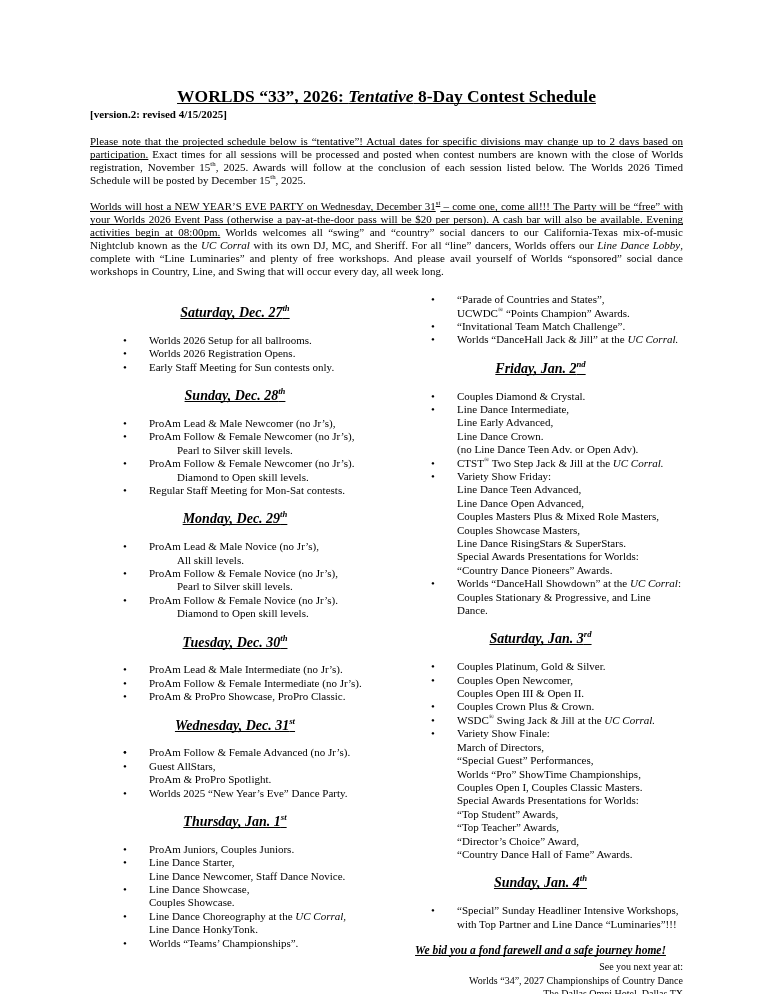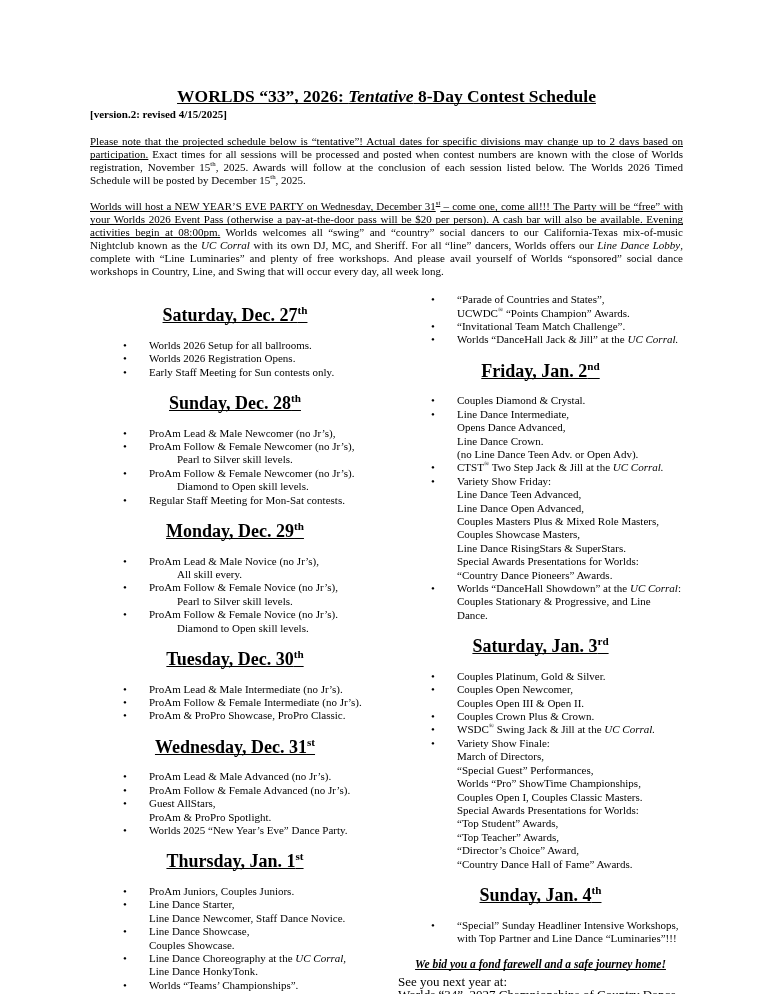--- a/index.html
+++ b/index.html
@@ -14,30 +14,30 @@
   .i{font-style:italic;}
   sup{font-size:62%;line-height:0;vertical-align:super;}
   .doc-title{text-align:center;font-weight:bold;font-size:17.5px;line-height:1.15;}
   .version{font-weight:bold;font-size:11px;margin-top:2px;}
   .intro{margin-top:15px;font-size:11px;line-height:13px;text-align:justify;}
   .intro p{margin:0 0 13px 0;}
   .cols{display:flex;margin-top:6px;}
   .col{font-size:11px;line-height:13.4px;}
   .col.left{width:290px;margin-right:18px;}
   .col.right{width:285px;}
-  .heading{text-align:center;font-weight:bold;font-size:18px;line-height:1.2;margin:14px 0 12px 0;}
+  .heading{text-align:center;font-weight:bold;font-size:14px;line-height:1.2;margin:14px 0 12px 0;font-style:italic;}
   .col .items:first-child{margin-top:2px;}
   .items{margin:0;padding:0;}
   .item{position:relative;padding-left:59px;}
   .item .marker{position:absolute;left:33px;top:0;font-size:11px;}
   .ln{white-space:normal;}
   .ln.ind{padding-left:28px;}
   .footer{margin-top:13px;}
   .farewell{text-align:center;font-weight:bold;font-style:italic;text-decoration:underline;text-decoration-skip-ink:none;font-size:11.5px;margin-bottom:3px;}
-  .footer-line{text-align:left;font-size:13px;line-height:13.4px;}
+  .footer-line{text-align:right;font-size:10px;line-height:13.4px;}
 </style>
 </head>
 <body>
 
 <div class="page">
   <div class="doc-title"><span class="u"><span>WORLDS “33”, 2026: </span><span class="i">Tentative</span><span> 8-Day Contest Schedule</span></span></div>
   <div class="version">[version.2: revised 4/15/2025]</div>
   <div class="intro">
       <p><span class="u">Please note that the projected schedule below is “tentative”! Actual dates for specific divisions may change up to 2 days based on participation.</span><span> Exact times for all sessions will be processed and posted when contest numbers are known with the close of Worlds registration, November 15</span><sup>th</sup><span>, 2025.  Awards will follow at the conclusion of each session listed below. The Worlds 2026 Timed Schedule will be posted by December 15</span><sup>th</sup><span>, 2025.</span></p>
       <p><span class="u">Worlds will host a NEW YEAR’S EVE PARTY on Wednesday, December 31</span><sup class="u">st</sup><span class="u"> – come one, come all!!! The Party will be “free” with your Worlds 2026 Event Pass (otherwise a pay-at-the-door pass will be $20 per person). A cash bar will also be available. Evening activities begin at 08:00pm.</span><span> Worlds welcomes all “swing” and “country” social dancers to our California-Texas mix-of-music Nightclub known as the </span><span class="i">UC Corral</span><span> with its own DJ, MC, and Sheriff. For all “line” dancers, Worlds offers our </span><span class="i">Line Dance Lobby</span><span>, complete with “Line Luminaries” and plenty of free workshops. And please avail yourself of Worlds “sponsored” social dance workshops in Country, Line, and Swing that will occur every day, all week long.</span></p>
@@ -78,21 +78,21 @@
           <div class="item">
             <span class="marker">•</span>
             <div class="ln">Regular Staff Meeting for Mon-Sat contests.</div>
           </div>
         </div>
         <div class="heading"><span class="u">Monday, Dec. 29<sup>th</sup></span></div>
         <div class="items">
           <div class="item">
             <span class="marker">•</span>
             <div class="ln">ProAm Lead &amp; Male Novice (no Jr’s),</div>
-            <div class="ln ind">All skill every.</div>
+            <div class="ln ind">All skill levels.</div>
           </div>
           <div class="item">
             <span class="marker">•</span>
             <div class="ln">ProAm Follow &amp; Female Novice (no Jr’s),</div>
             <div class="ln ind">Pearl to Silver skill levels.</div>
           </div>
           <div class="item">
             <span class="marker">•</span>
             <div class="ln">ProAm Follow &amp; Female Novice (no Jr’s).</div>
             <div class="ln ind">Diamond to Open skill levels.</div>
@@ -110,21 +110,20 @@
           </div>
           <div class="item">
             <span class="marker">•</span>
             <div class="ln">ProAm &amp; ProPro Showcase, ProPro Classic.</div>
           </div>
         </div>
         <div class="heading"><span class="u">Wednesday, Dec. 31<sup>st</sup></span></div>
         <div class="items">
           <div class="item">
             <span class="marker">•</span>
-            <div class="ln">ProAm Lead &amp; Male Advanced (no Jr’s).</div>
           </div>
           <div class="item">
             <span class="marker">•</span>
             <div class="ln">ProAm Follow &amp; Female Advanced (no Jr’s).</div>
           </div>
           <div class="item">
             <span class="marker">•</span>
             <div class="ln">Guest AllStars,</div>
             <div class="ln">ProAm &amp; ProPro Spotlight.</div>
           </div>
@@ -178,21 +177,21 @@
         </div>
         <div class="heading"><span class="u">Friday, Jan. 2<sup>nd</sup></span></div>
         <div class="items">
           <div class="item">
             <span class="marker">•</span>
             <div class="ln">Couples Diamond &amp; Crystal.</div>
           </div>
           <div class="item">
             <span class="marker">•</span>
             <div class="ln">Line Dance Intermediate,</div>
-            <div class="ln">Opens Dance Advanced,</div>
+            <div class="ln">Line Early Advanced,</div>
             <div class="ln">Line Dance Crown.</div>
             <div class="ln">(no Line Dance Teen Adv. or Open Adv).</div>
           </div>
           <div class="item">
             <span class="marker">•</span>
             <div class="ln">CTST<sup>®</sup> Two Step Jack &amp; Jill at the <span class="i">UC Corral.</span></div>
           </div>
           <div class="item">
             <span class="marker">•</span>
             <div class="ln">Variety Show Friday:</div>

